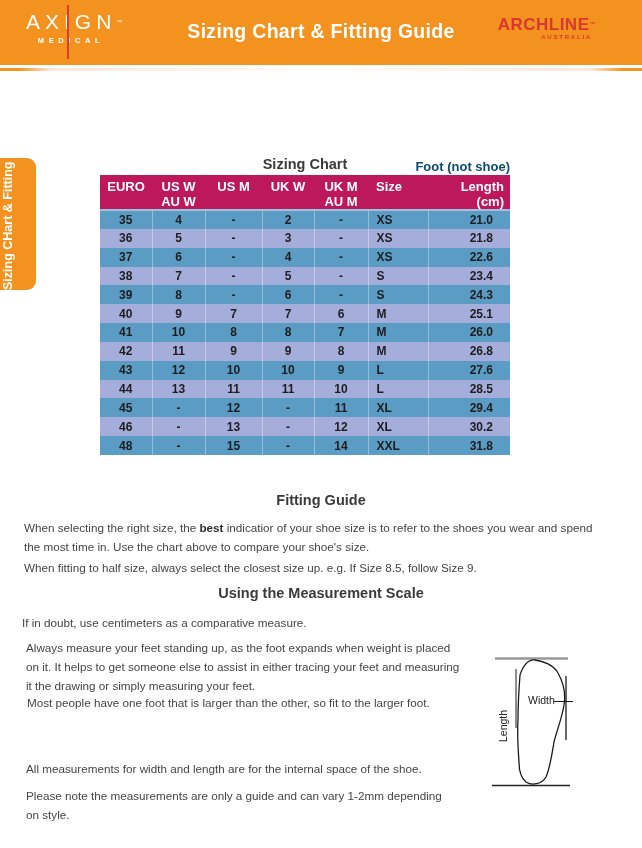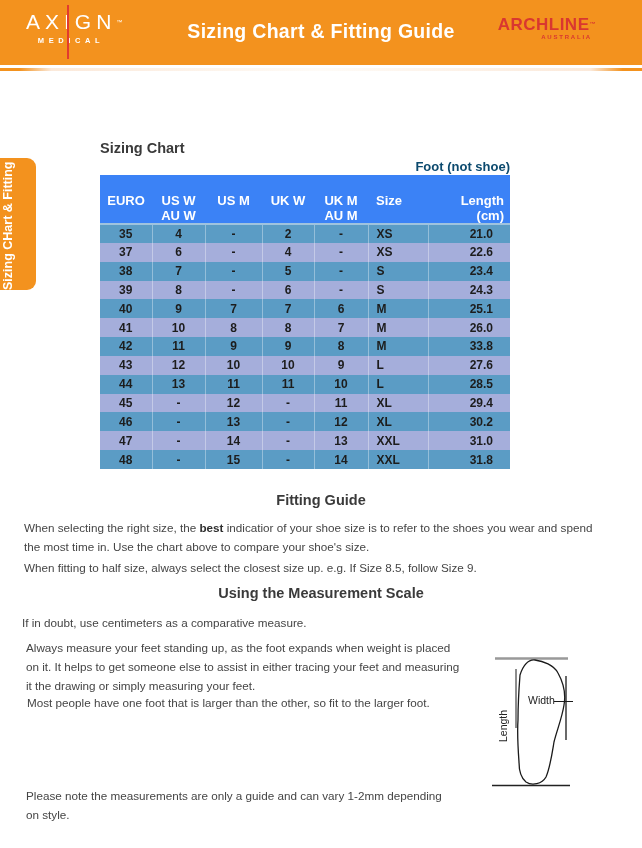--- a/index.html
+++ b/index.html
@@ -32,28 +32,28 @@
   .side-tab {
     position:absolute; left:0; top:158px; width:36px; height:132px;
     background:#F3921E; border-radius:0 9px 9px 0;
   }
   .side-tab-text {
     position:absolute; left:50%; top:50%; width:132px; height:34px;
     transform:translate(-50%,-50%) rotate(-90deg);
     color:#fff; font-weight:700; font-size:12.5px; line-height:15px; text-align:center; white-space:nowrap;
   }
   
-  .chart-title { position:absolute; left:100px; top:140px; width:410px; text-align:left;
+  .chart-title { position:absolute; left:100px; top:156px; width:410px; text-align:center;
     font-size:14.5px; font-weight:700; color:#3A3A3A; }
   .foot-note { position:absolute; left:100px; top:159px; width:410px; text-align:right;
     font-size:13px; font-weight:700; color:#0c4a6e; }
   .size-table { position:absolute; left:100px; top:175px; width:410px; border-collapse:collapse; table-layout:fixed; }
   .size-table th {
-    background:#3b82f6; color:#fff; font-size:13px; font-weight:700;
-    vertical-align:top; padding-top:18px; height:33px; line-height:15px; text-align:center;
+    background:#be185d; color:#fff; font-size:13px; font-weight:700;
+    vertical-align:top; padding-top:4px; height:33px; line-height:15px; text-align:center;
     border-bottom:2px solid #9FC3DE;
   }
   .size-table td {
     height:18.85px; font-size:12px; font-weight:700; color:#1d1d1d; text-align:center; line-height:12px;
   }
   .size-table td:not(:last-child) { border-right:1px solid rgba(255,255,255,0.35); }
   .size-table tbody tr:nth-child(odd) td { background:#5B9CC5; }
   .size-table tbody tr:nth-child(even) td { background:#A5AEDB; }
   .size-table th:nth-child(6), .size-table td:nth-child(6) { text-align:left; padding-left:8px; }
   .size-table th:nth-child(7) { text-align:right; padding-right:6px; }
@@ -135,20 +135,29 @@
         <tr>
           <td>35</td>
           <td>4</td>
           <td>-</td>
           <td>2</td>
           <td>-</td>
           <td>XS</td>
           <td>21.0</td>
         </tr>
         <tr>
+          <td>36</td>
+          <td>5</td>
+          <td>-</td>
+          <td>3</td>
+          <td>-</td>
+          <td>XS</td>
+          <td>21.8</td>
+        </tr>
+        <tr>
           <td>37</td>
           <td>6</td>
           <td>-</td>
           <td>4</td>
           <td>-</td>
           <td>XS</td>
           <td>22.6</td>
         </tr>
         <tr>
           <td>38</td>
@@ -186,21 +195,21 @@
           <td>M</td>
           <td>26.0</td>
         </tr>
         <tr>
           <td>42</td>
           <td>11</td>
           <td>9</td>
           <td>9</td>
           <td>8</td>
           <td>M</td>
-          <td>33.8</td>
+          <td>26.8</td>
         </tr>
         <tr>
           <td>43</td>
           <td>12</td>
           <td>10</td>
           <td>10</td>
           <td>9</td>
           <td>L</td>
           <td>27.6</td>
         </tr>
@@ -223,29 +232,20 @@
           <td>29.4</td>
         </tr>
         <tr>
           <td>46</td>
           <td>-</td>
           <td>13</td>
           <td>-</td>
           <td>12</td>
           <td>XL</td>
           <td>30.2</td>
-        </tr>
-        <tr>
-          <td>47</td>
-          <td>-</td>
-          <td>14</td>
-          <td>-</td>
-          <td>13</td>
-          <td>XXL</td>
-          <td>31.0</td>
         </tr>
         <tr>
           <td>48</td>
           <td>-</td>
           <td>15</td>
           <td>-</td>
           <td>14</td>
           <td>XXL</td>
           <td>31.8</td>
         </tr>
@@ -256,20 +256,21 @@
   <p class="body-text" style="top:518px; left:24px; width:612px;"><span>When selecting the right size, the </span><b>best</b><span> indicatior of your shoe size is to refer to the shoes you wear and spend
 the most time in. Use the chart above to compare your shoe's size.</span></p>
   <p class="body-text" style="top:558px; left:24px; width:612px;">When fitting to half size, always select the closest size up. e.g. If Size 8.5, follow Size 9.</p>
 
   <div class="sec-heading" style="top:585px">Using the Measurement Scale</div>
   <p class="body-text" style="top:613px; left:22px; width:600px;">If in doubt, use centimeters as a comparative measure.</p>
   <p class="body-text" style="top:638px; left:26px; width:460px;">Always measure your feet standing up, as the foot expands when weight is placed
 on it. It helps to get someone else to assist in either tracing your feet and measuring
 it the drawing or simply measuring your feet.</p>
   <p class="body-text" style="top:693px; left:27px; width:600px;">Most people have one foot that is larger than the other, so fit to the larger foot.</p>
+  <p class="body-text" style="top:759px; left:26px; width:600px;">All measurements for width and length are for the internal space of the shoe.</p>
   <p class="body-text" style="top:786px; left:26px; width:460px;">Please note the measurements are only a guide and can vary 1-2mm depending
 on style.</p>
 
   <svg class="foot-svg" width="150" height="142" viewBox="0 0 150 142">
     <line x1="7" y1="8.5" x2="80" y2="8.5" stroke="#999999" stroke-width="2.5"></line>
     <line x1="4" y1="135.5" x2="82" y2="135.5" stroke="#222222" stroke-width="1.4"></line>
     <path d="M 32,25
              C 36,13 42,9.5 47,10
              C 55,11 66,15 70,23
              C 75,32 78,44 76,55

